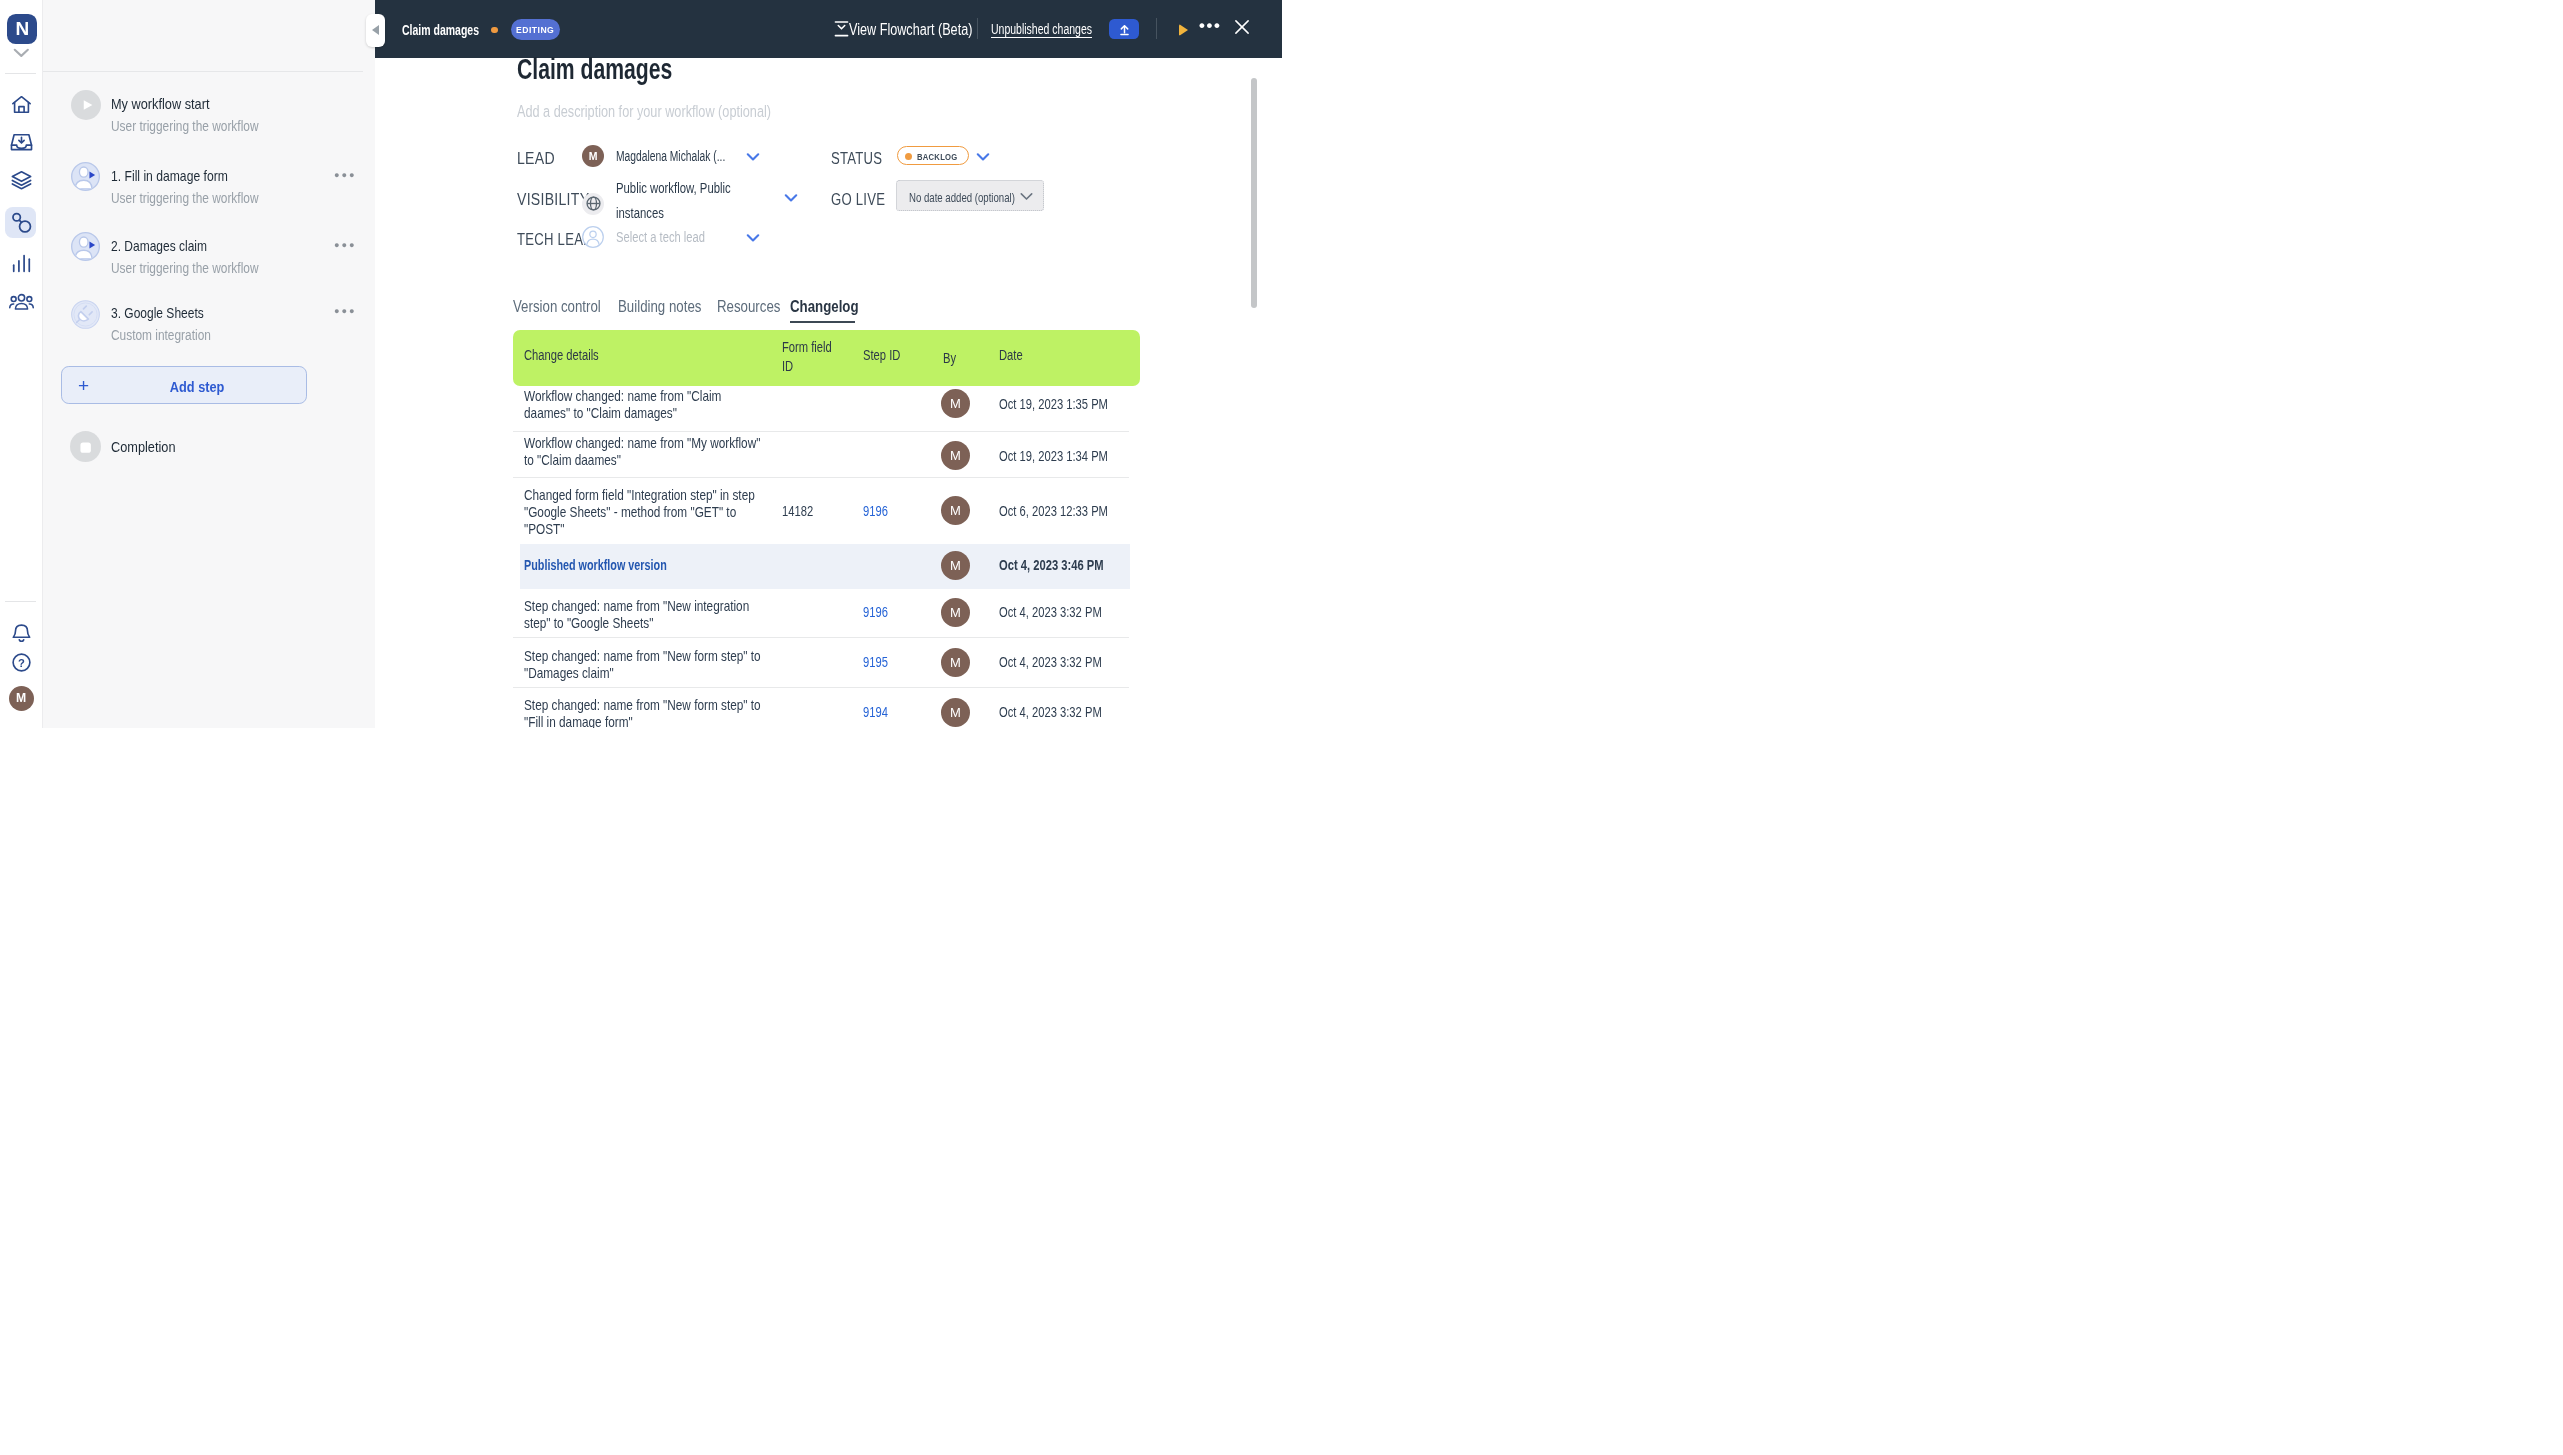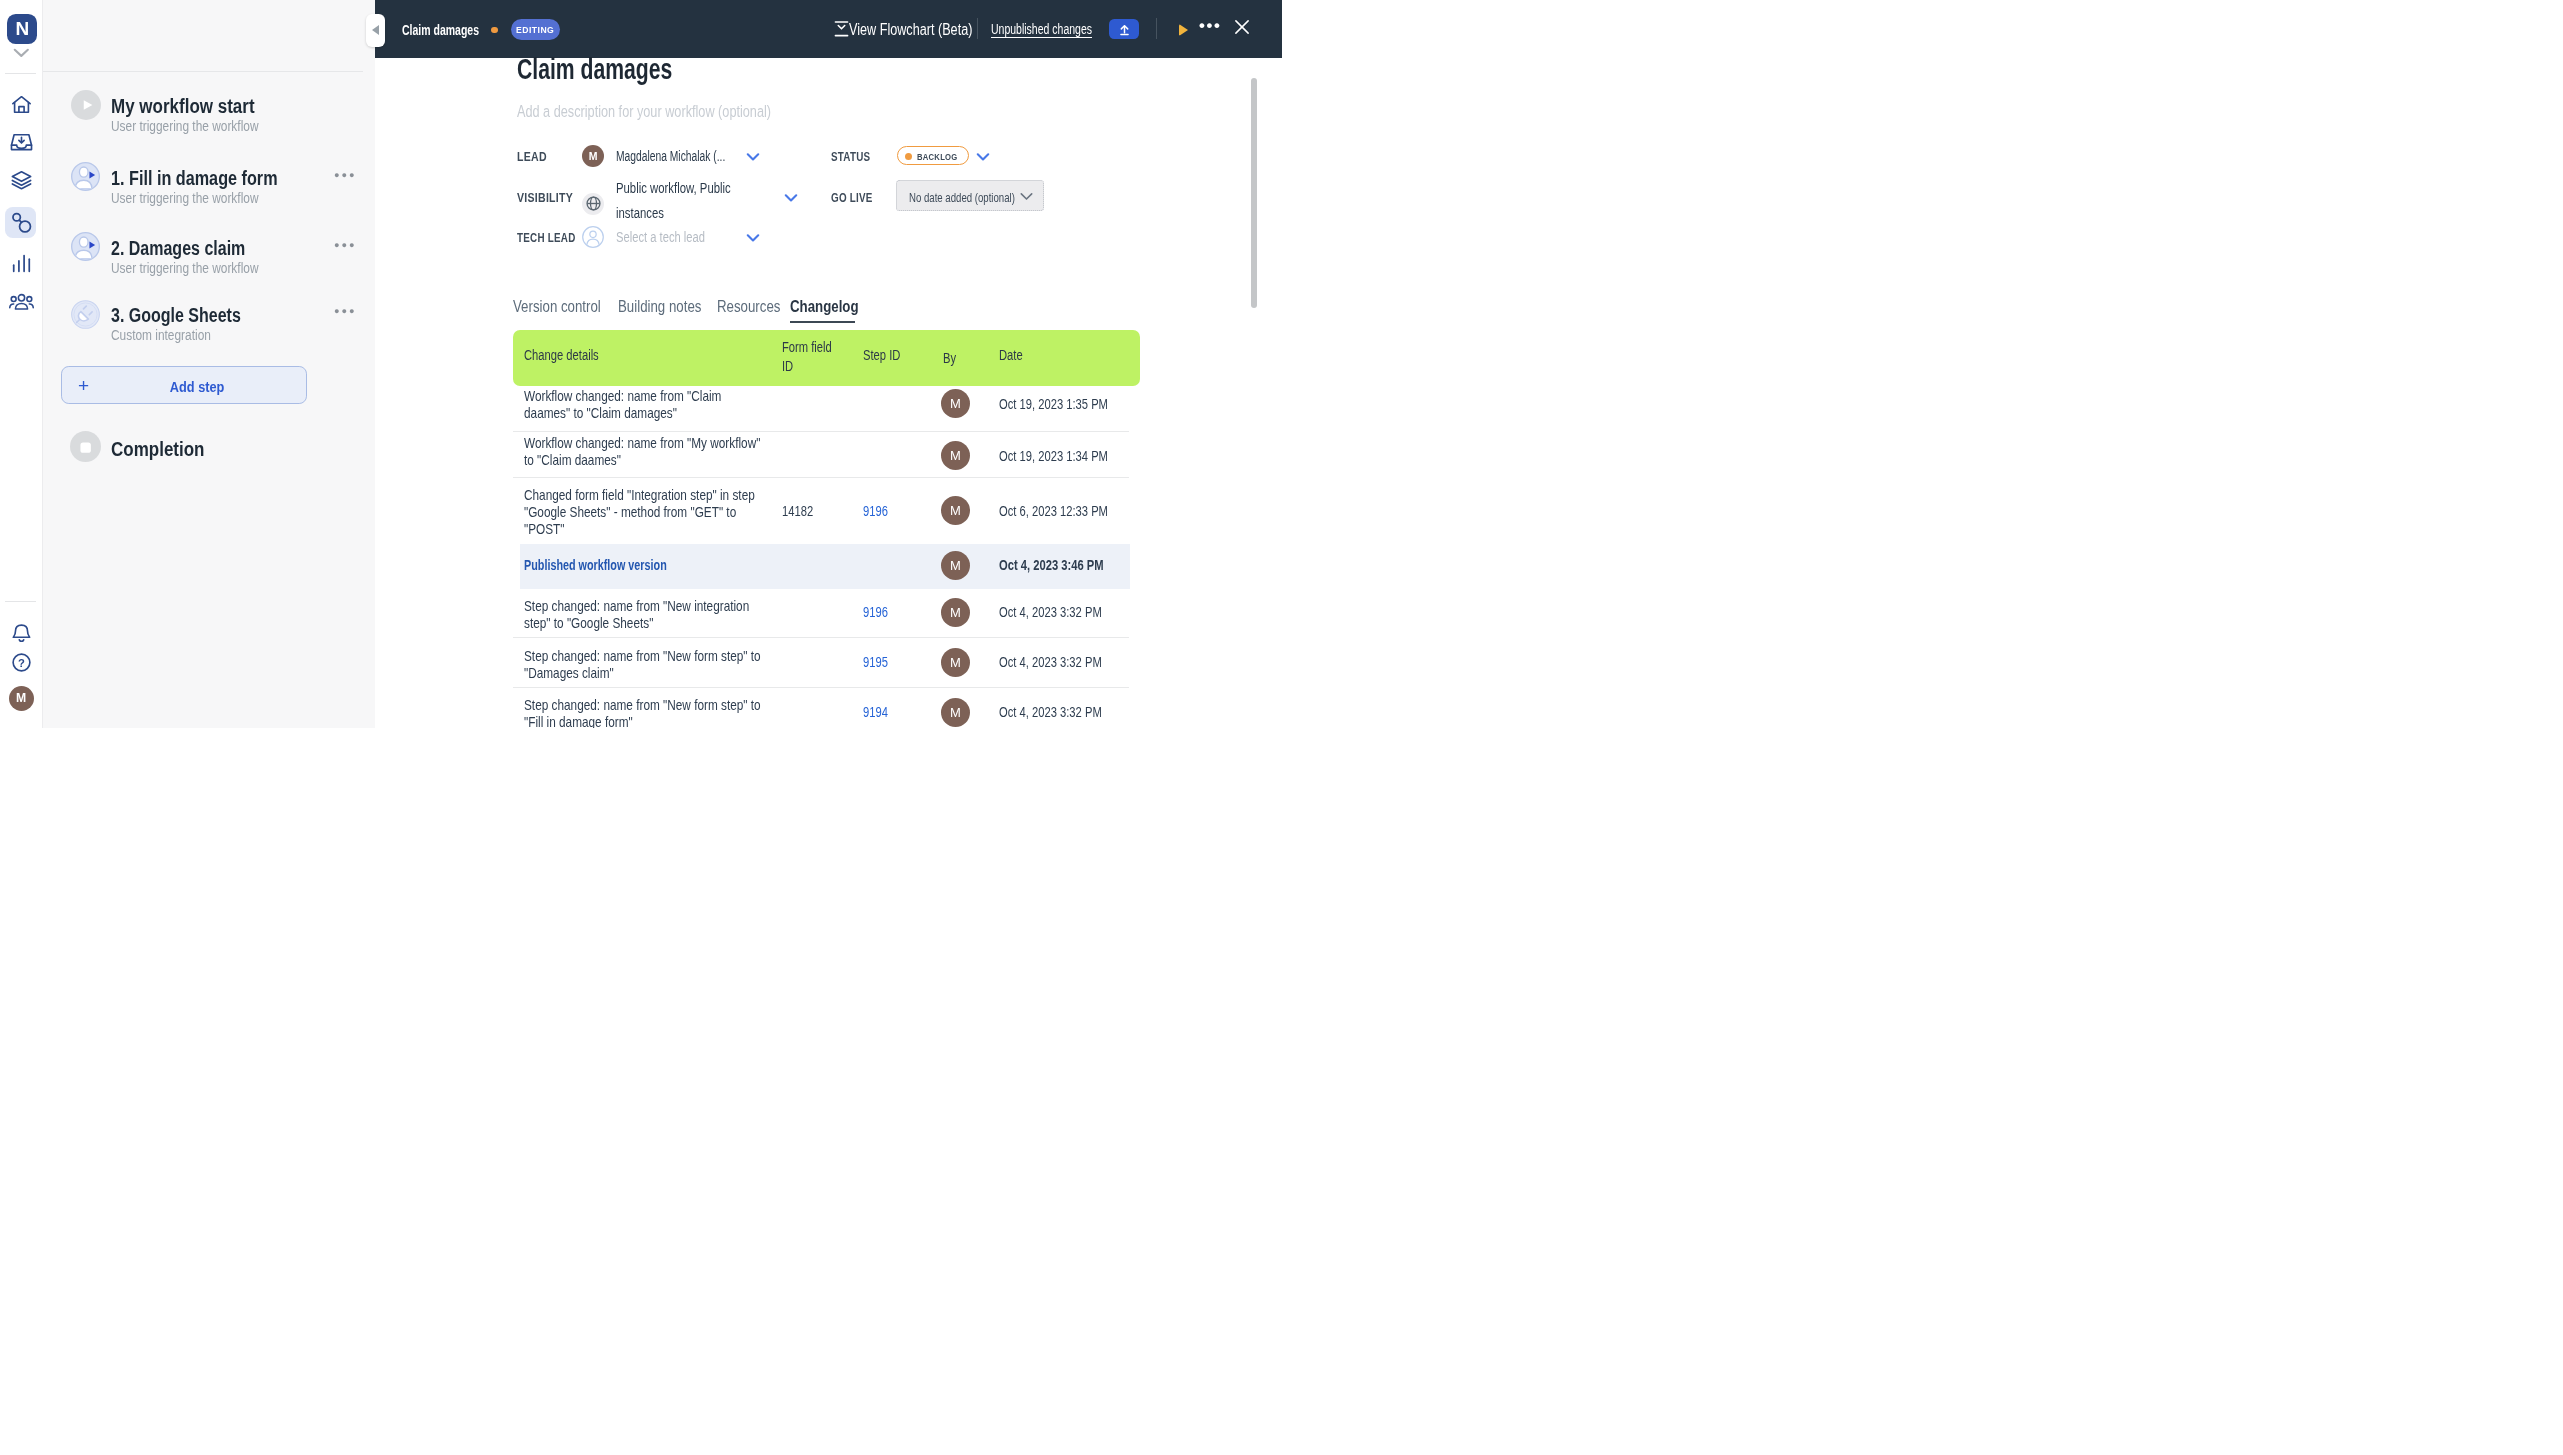--- a/index.html
+++ b/index.html
@@ -23,21 +23,21 @@
 
 
 .panel { position:absolute; left:43px; top:0; width:332px; height:728px; background:#f7f7f8; }
 .pheader { position:absolute; left:10px; top:13.5px; width:309px; height:51px; background:#e9eaec; border-radius:7.8px; }
 .pheader .circ { position:absolute; left:17.4px; top:10.5px; width:30px; height:30px; border-radius:50%; background:#fff; }
 .pheader .ttl { position:absolute; left:58px; top:17.4px; font-size:15px; font-weight:bold; color:#212c38; }
 .pdiv { position:absolute; left:0; top:71px; width:320px; height:0.9px; background:#e6e7e9; }
 .item { position:absolute; left:0; width:332px; }
 .item .circ { position:absolute; left:28px; width:30px; height:30px; border-radius:50%; }
 .circ-gray { background:#d9dbdd; }
-.item .ttl { position:absolute; left:68px; font-size:20px; font-weight:bold; color:#1e2a36; }
+.item .ttl { position:absolute; left:68px; font-size:15px; font-weight:normal; color:#1e2a36; }
 .item .sub { position:absolute; left:68px; font-size:14px; color:#98a0a8; }
 .dots { position:absolute; left:291px; letter-spacing:1.9px; color:#8a9097; font-size:9.2px; }
 .addstep { position:absolute; left:18.3px; top:366px; width:246px; height:38px; background:#e9eef9;
   border:0.9px solid #a9bce5; border-radius:7.8px; }
 .addstep .plus { position:absolute; left:15.7px; top:7.8px; font-size:19px; font-weight:400; color:#2e5ad1; }
 .addstep .lbl { position:absolute; left:23px; width:223px; top:10.5px; text-align:center; font-size:15px; font-weight:bold; color:#2e5ad1; }
 
 
 .collapse { position:absolute; left:366px; top:14px; width:19px; height:33px; background:#fff;
   border-radius:6.1px; z-index:20; box-shadow:0 0.9px 2.6px rgba(0,0,0,.18); }
@@ -59,21 +59,21 @@
 .tb-play { position:absolute; left:804px; top:23.5px; width:0; height:0;
   border-top:6.1px solid transparent; border-bottom:6.1px solid transparent; border-left:9.2px solid #f2b43c; border-radius:1.7px; }
 .tb-ell { position:absolute; left:824px; top:15.7px; color:#fff; font-size:16.6px; font-weight:bold; letter-spacing:1.7px; }
 .tb-x { position:absolute; left:860px; top:20px; }
 
 
 .content { position:absolute; left:375px; top:58px; width:907px; height:670px; background:#fff; }
 .ctitle { position:absolute; left:142px; top:-5.2px; font-size:29px; font-weight:bold; color:#1e2833; }
 .cdesc { position:absolute; left:142px; top:43px; font-size:17.4px; color:#c8cdd3; }
 
-.mlabel { position:absolute; font-size:12px; font-weight:bold; color:#3e4b59; letter-spacing:0.3px; }
+.mlabel { position:absolute; font-size:16px; font-weight:normal; color:#3e4b59; letter-spacing:0.3px; }
 .mval { position:absolute; font-size:14px; color:#2b3a4a; }
 .avatar-s { position:absolute; width:22px; height:22px; border-radius:50%; background:#7d6156;
   color:#fff; font-size:10.5px; font-weight:bold; text-align:center; line-height:22px; }
 .chev { position:absolute; }
 .gicon { position:absolute; left:207px; top:135px; width:22px; height:22px; border-radius:50%; background:#ececef; }
 .backlog { position:absolute; left:522px; top:88px; width:72px; height:19px; border:1.3px solid #f09b40;
   border-radius:10.5px; background:#fff; }
 .backlog .d { position:absolute; left:7px; top:5.7px; width:7px; height:7px; border-radius:50%; background:#f09b40; }
 .backlog .t { position:absolute; left:19px; top:3.5px; font-size:9.6px; font-weight:bold; color:#3e4b59; letter-spacing:0.3px; }
 .golive { position:absolute; left:521px; top:122px; width:148px; height:30.5px; background:#ececee;

